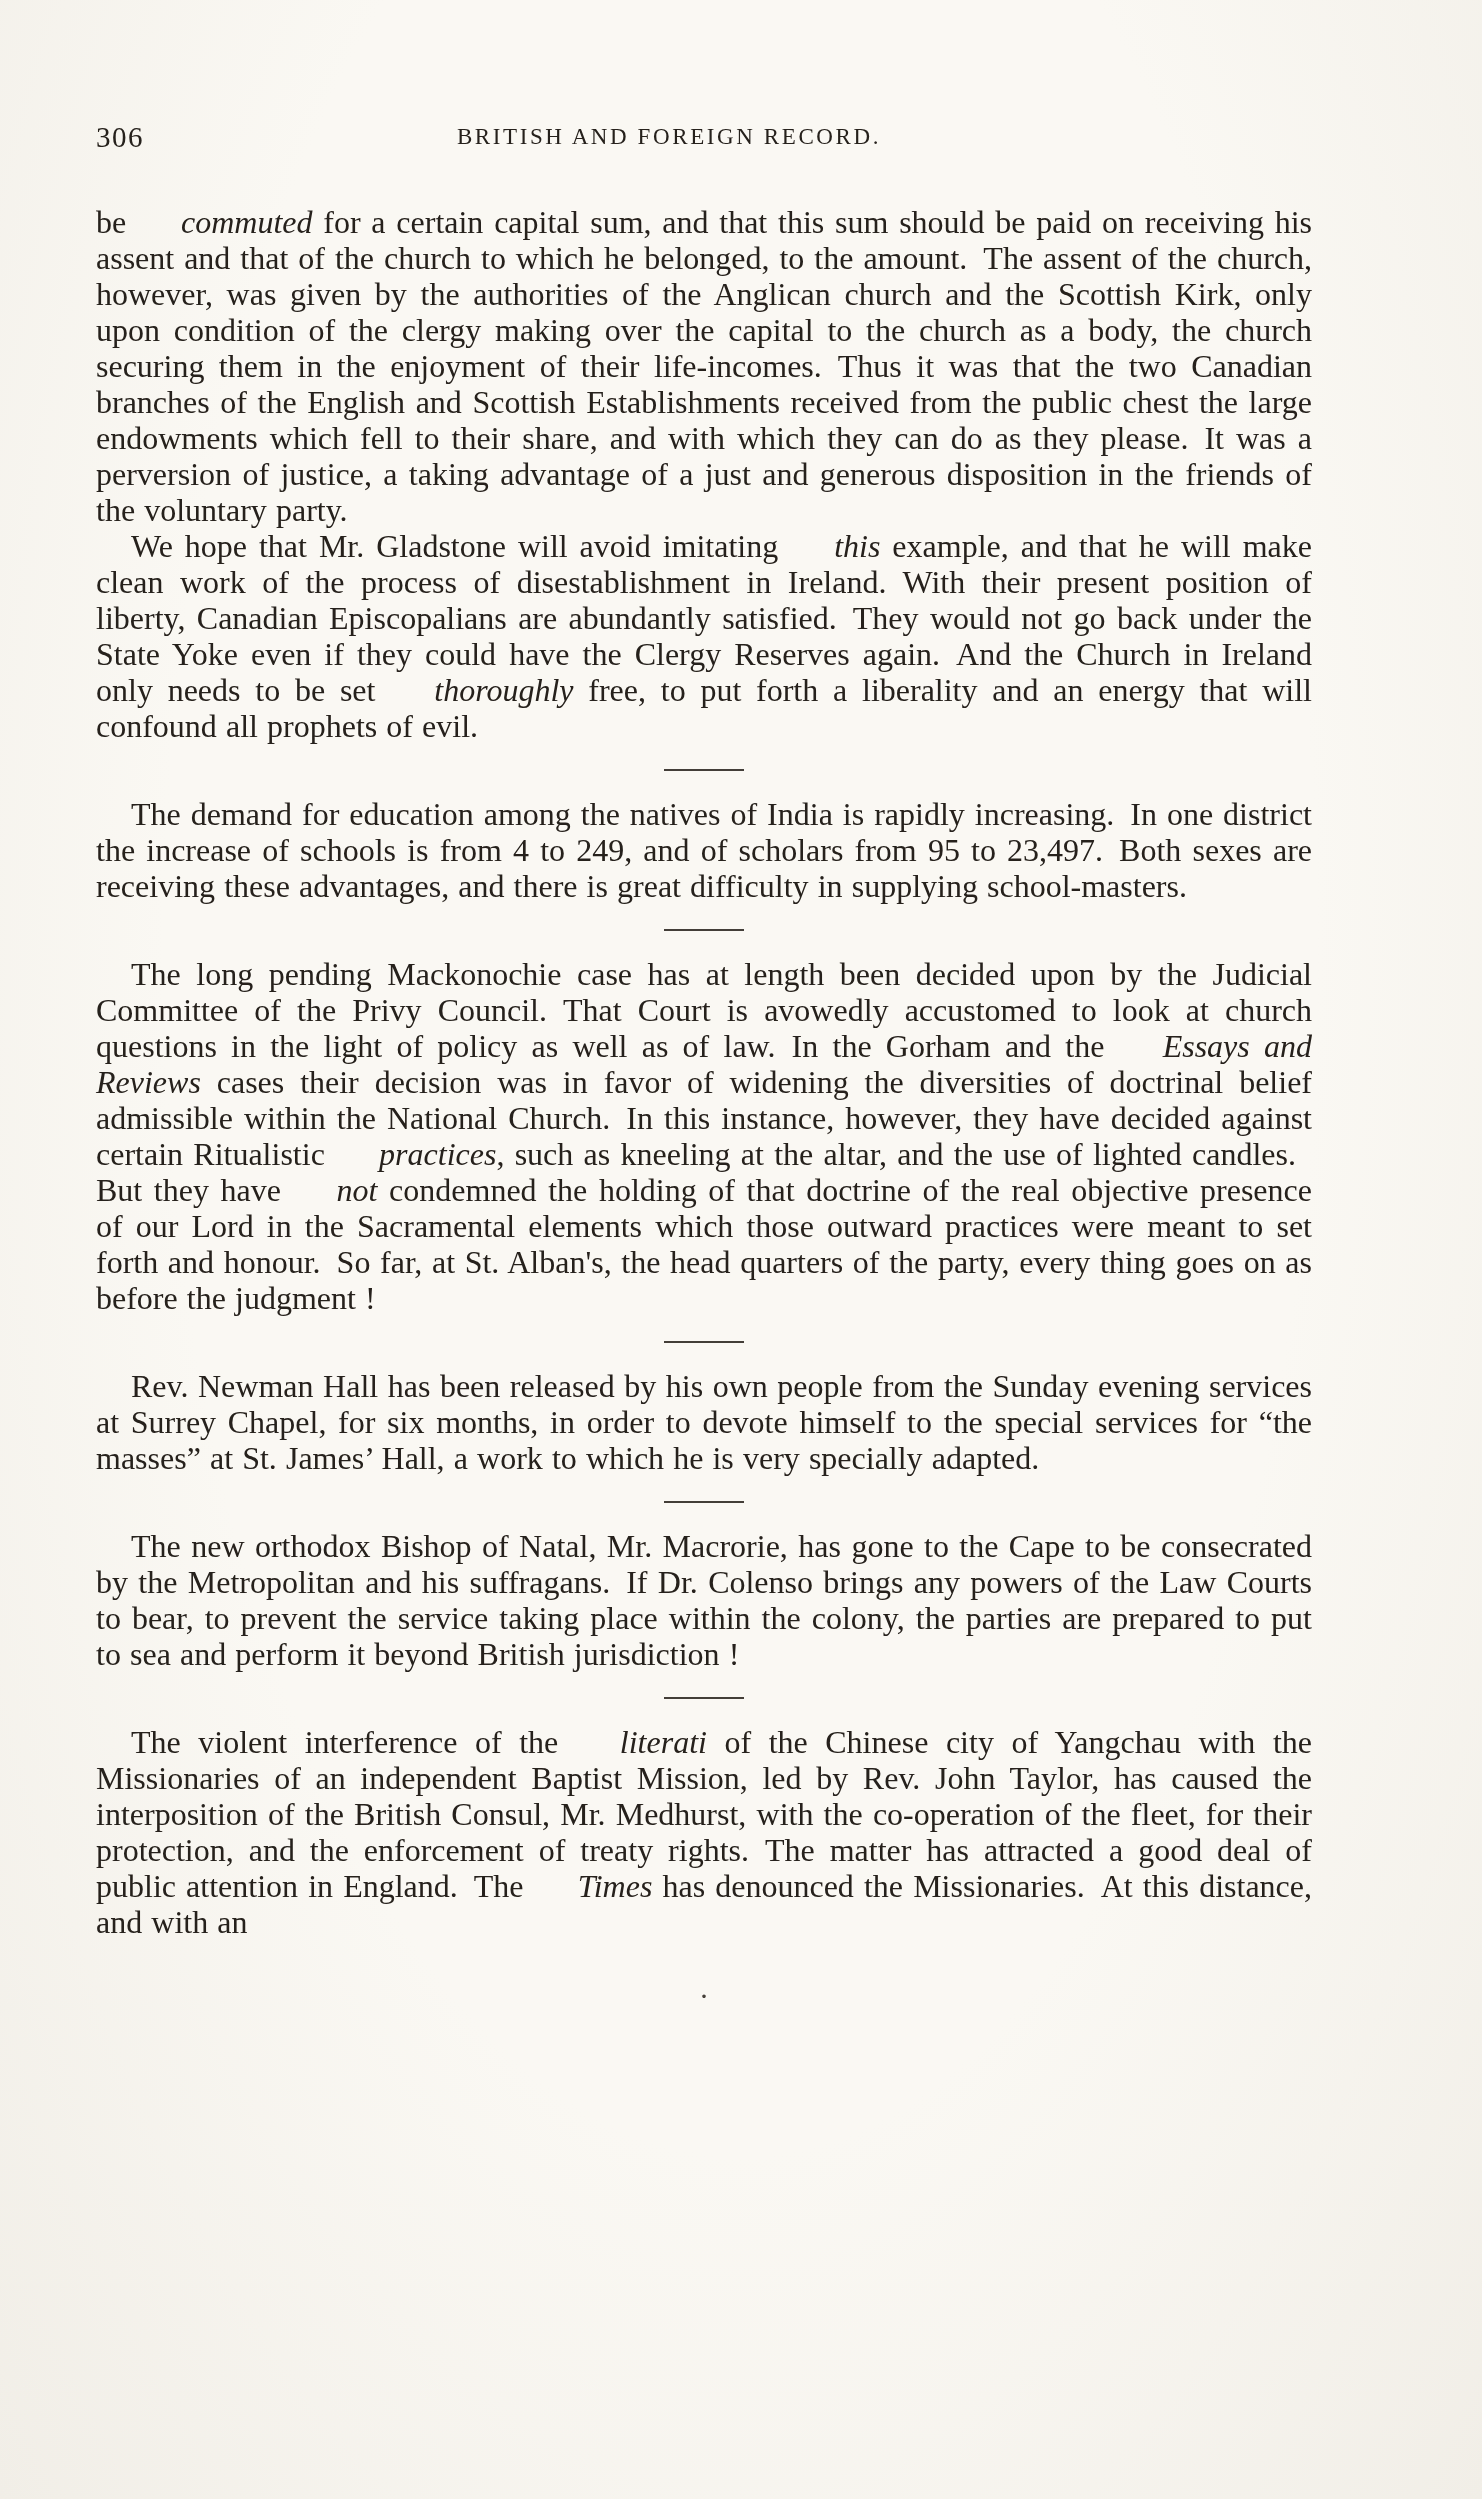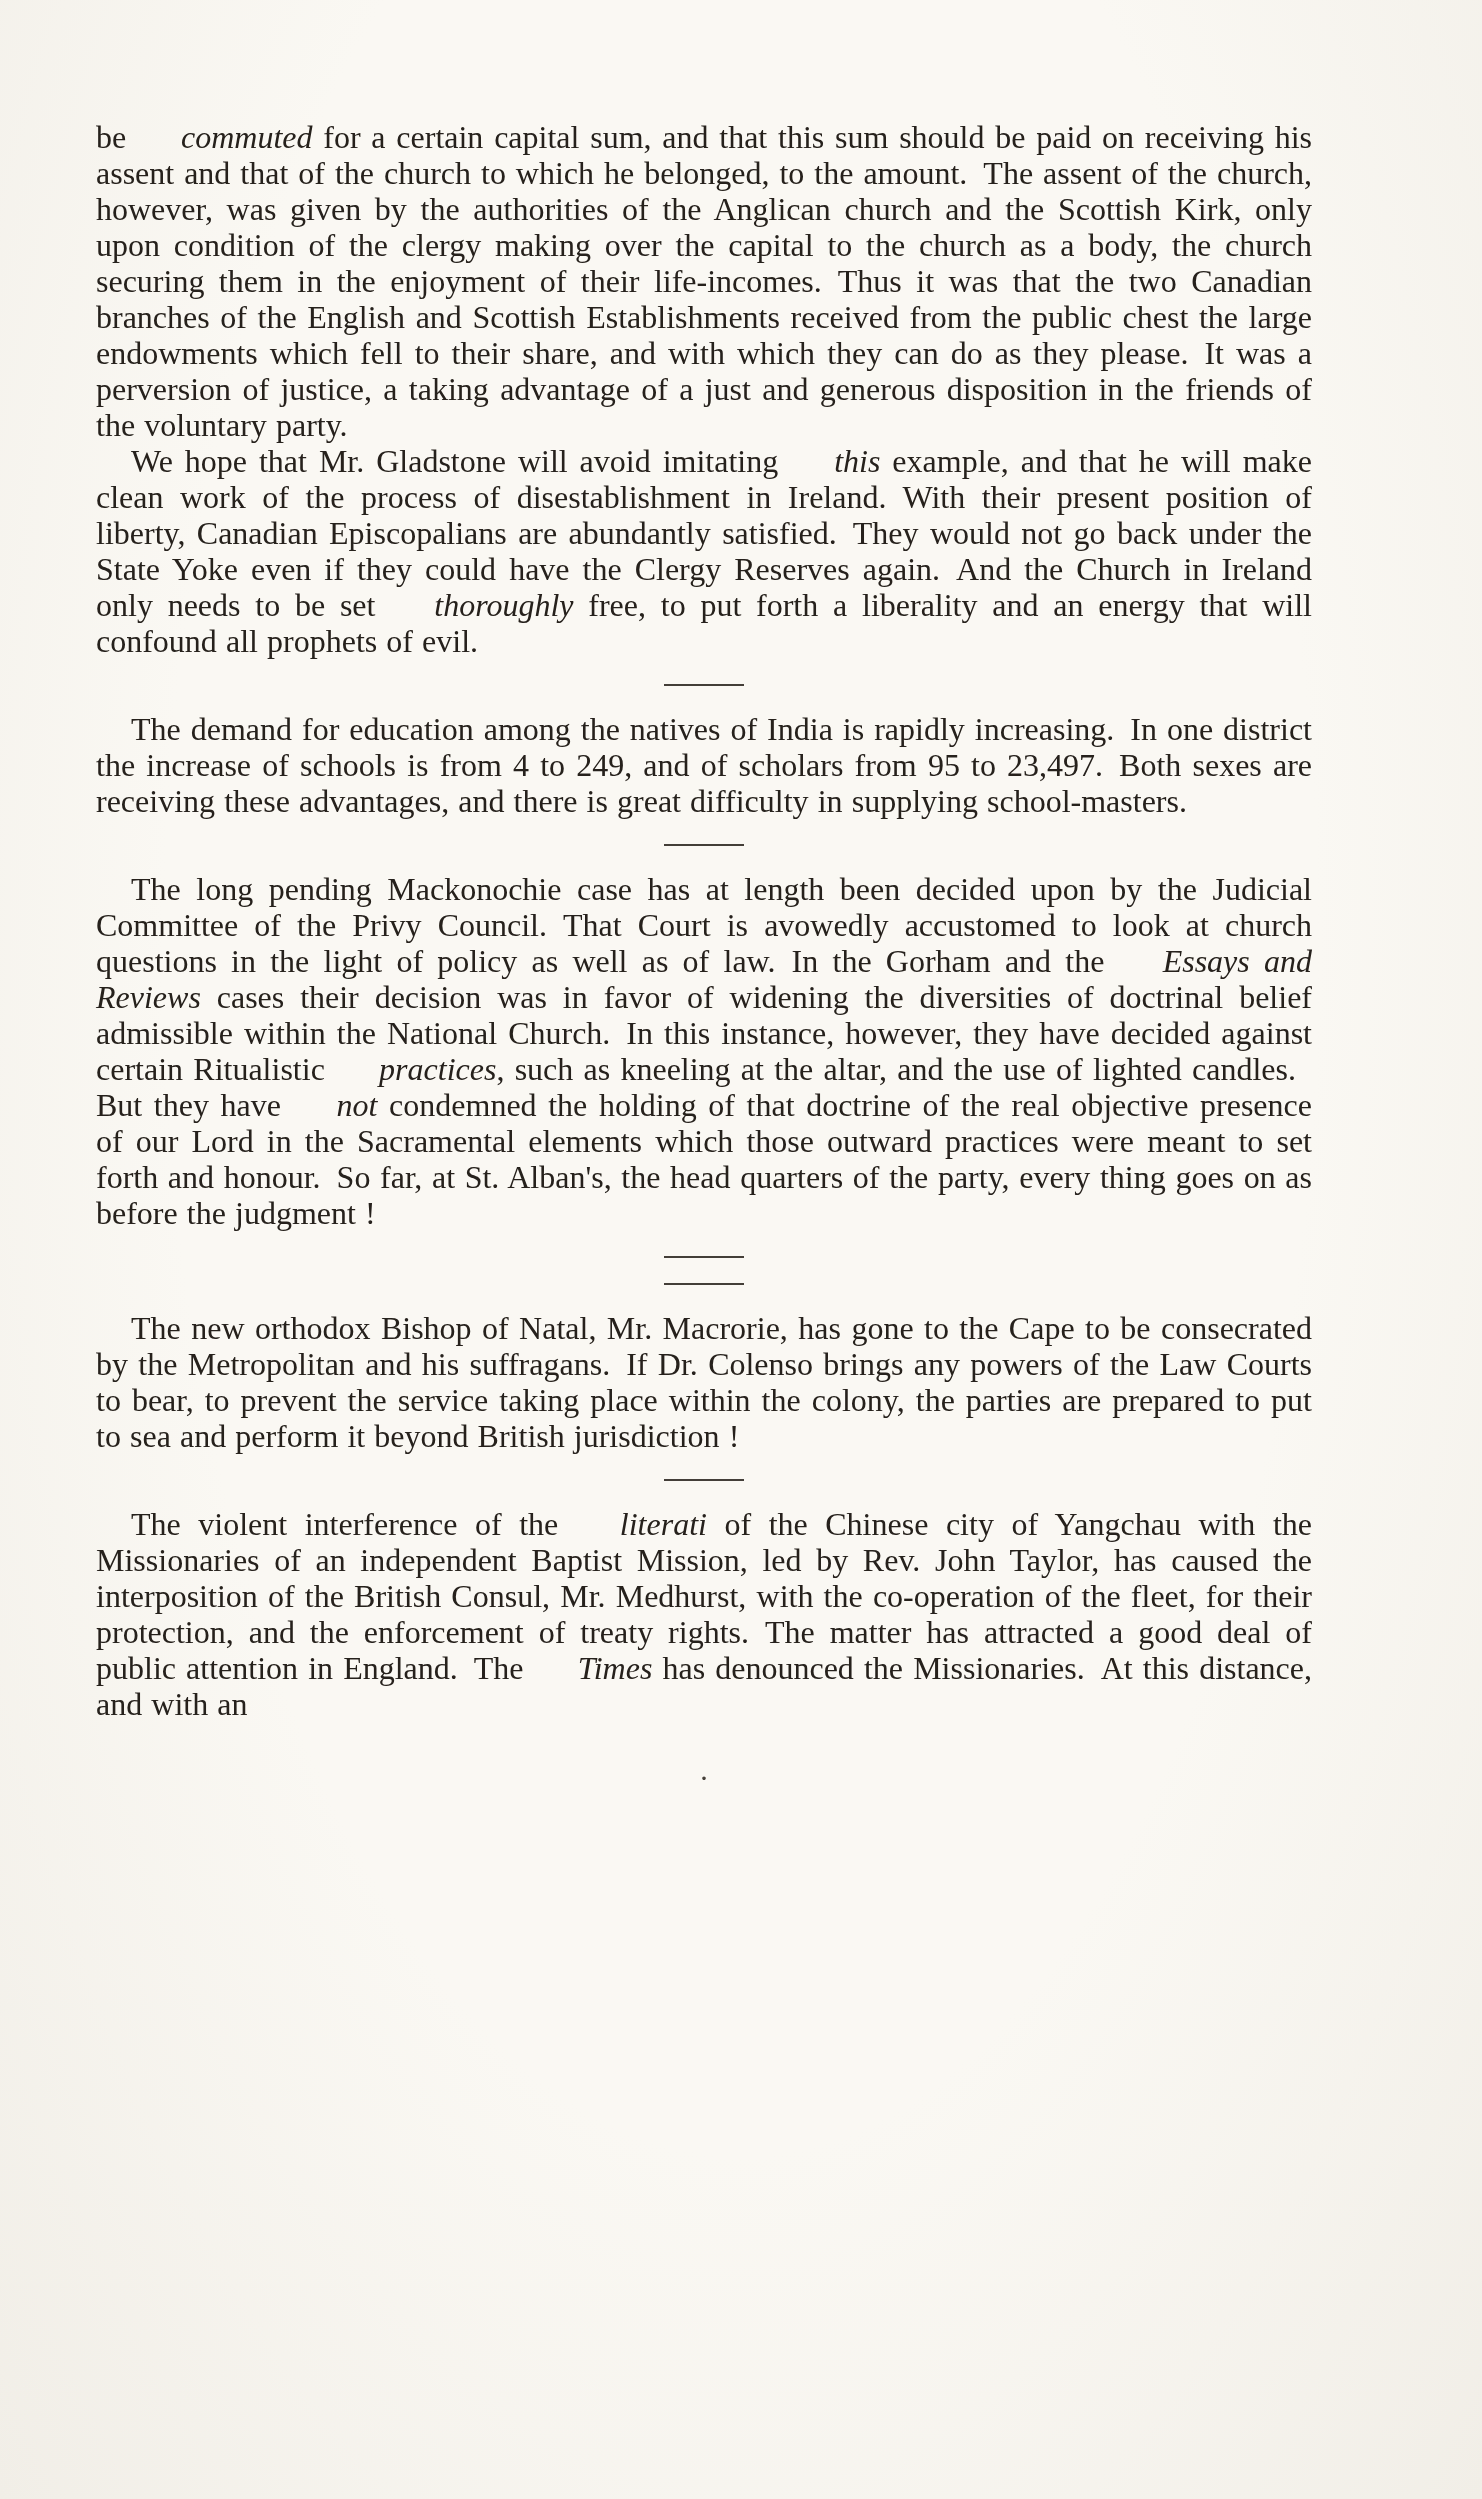--- a/index.html
+++ b/index.html
@@ -62,35 +62,40 @@
     font-size: 30px;
     line-height: 30px;
     color: #46403a;
   }
 </style>
 </head>
 <body>
 
 <div class="sheet">
 
+  <header class="running-head">
+    <span class="pageno">306</span>
+    <span class="title">BRITISH AND FOREIGN RECORD.</span>
+  </header>
 
   <main class="text-block">
     <p class="para noindent">be <em>commuted</em> for a certain capital sum, and that this sum should be paid on receiving his assent and that of the church to which he belonged, to the amount. The assent of the church, however, was given by the authorities of the Anglican church and the Scottish Kirk, only upon condition of the clergy making over the capital to the church as a body, the church securing them in the enjoyment of their life-incomes. Thus it was that the two Canadian branches of the English and Scottish Establishments received from the public chest the large endowments which fell to their share, and with which they can do as they please. It was a perversion of justice, a taking advantage of a just and generous disposition in the friends of the voluntary party.</p>
     <p class="para">We hope that Mr. Gladstone will avoid imitating <em>this</em> example, and that he will make clean work of the process of disestablishment in Ireland. With their present position of liberty, Canadian Episcopalians are abundantly satisfied. They would not go back under the State Yoke even if they could have the Clergy Reserves again. And the Church in Ireland only needs to be set <em>thoroughly</em> free, to put forth a liberality and an energy that will confound all prophets of evil.</p>
 
     <hr class="divider">
 
     <p class="para">The demand for education among the natives of India is rapidly increasing. In one district the increase of schools is from 4 to 249, and of scholars from 95 to 23,497. Both sexes are receiving these advantages, and there is great difficulty in supplying school-masters.</p>
 
     <hr class="divider">
 
     <p class="para">The long pending Mackonochie case has at length been decided upon by the Judicial Committee of the Privy Council. That Court is avowedly accustomed to look at church questions in the light of policy as well as of law. In the Gorham and the <em>Essays and Reviews</em> cases their decision was in favor of widening the diversities of doctrinal belief admissible within the National Church. In this instance, however, they have decided against certain Ritualistic <em>practices</em>, such as kneeling at the altar, and the use of lighted candles. But they have <em>not</em> condemned the holding of that doctrine of the real objective presence of our Lord in the Sacramental elements which those outward practices were meant to set forth and honour. So far, at St. Alban's, the head quarters of the party, every thing goes on as before the judgment !</p>
 
     <hr class="divider">
 
+    <p class="para">Rev. Newman Hall has been released by his own people from the Sunday evening services at Surrey Chapel, for six months, in order to devote himself to the special services for “the masses” at St. James’ Hall, a work to which he is very specially adapted.</p>
 
     <hr class="divider">
 
     <p class="para">The new orthodox Bishop of Natal, Mr. Macrorie, has gone to the Cape to be consecrated by the Metropolitan and his suffragans. If Dr. Colenso brings any powers of the Law Courts to bear, to prevent the service taking place within the colony, the parties are prepared to put to sea and perform it beyond British jurisdiction !</p>
 
     <hr class="divider">
 
     <p class="para">The violent interference of the <em>literati</em> of the Chinese city of Yangchau with the Missionaries of an independent Baptist Mission, led by Rev. John Taylor, has caused the interposition of the British Consul, Mr. Medhurst, with the co-operation of the fleet, for their protection, and the enforcement of treaty rights. The matter has attracted a good deal of public attention in England. The <em>Times</em> has denounced the Missionaries. At this distance, and with an</p>
 
     <div class="scan-dot">.</div>

